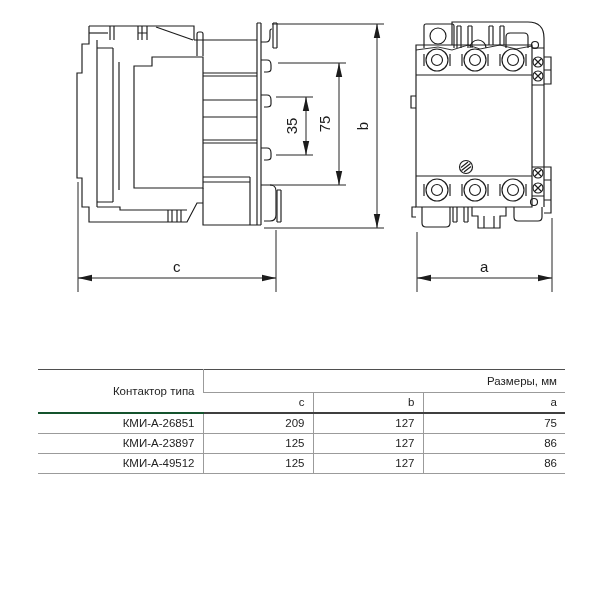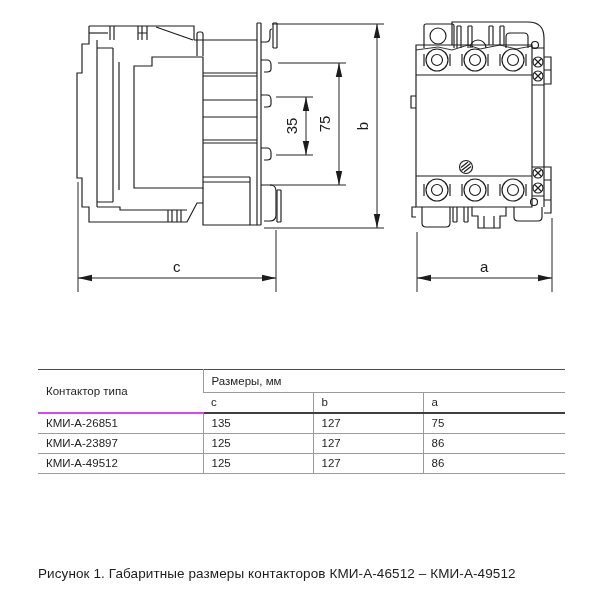--- a/index.html
+++ b/index.html
@@ -36,26 +36,27 @@
     border-top: 1px solid #4f4f4f;
     border-bottom: 1px solid #8c8c8c;
   }
   .spec-table td {
     padding: 3px 8px 4px 8px;
     border-bottom: 1px solid #9b9b9b;
     border-left: 1px solid #9b9b9b;
     vertical-align: middle;
     white-space: nowrap;
     overflow: hidden;
+    text-align: right;
   }
   .spec-table td:first-child { border-left: none; }
   .spec-table tr.h1 td { padding-top: 5px; padding-bottom: 5px; }
   .spec-table tr.h2 td,
   .spec-table td.rowspan-cell { border-bottom: 2px solid #3f3f3f; }
-  .spec-table td.rowspan-cell { border-bottom: 2px solid #d946ef; }
+  .spec-table td.rowspan-cell { border-bottom: 2px solid #14532d; }
 
   .figure-caption {
     position: absolute;
     left: 38px;
     top: 566px;
     font-size: 13.5px;
     color: #1c1c1c;
     letter-spacing: 0.1px;
   }
 </style>
@@ -235,35 +236,34 @@
         <td rowspan="2" class="rowspan-cell">Контактор типа</td>
         <td colspan="3">Размеры, мм</td>
       </tr>
       <tr class="h2">
         <td>c</td>
         <td>b</td>
         <td>a</td>
       </tr>
       <tr>
         <td>КМИ-А-26851</td>
-        <td>135</td>
+        <td>209</td>
         <td>127</td>
         <td>75</td>
       </tr>
       <tr>
         <td>КМИ-А-23897</td>
         <td>125</td>
         <td>127</td>
         <td>86</td>
       </tr>
       <tr>
         <td>КМИ-А-49512</td>
         <td>125</td>
         <td>127</td>
         <td>86</td>
       </tr>
     </tbody>
   </table>
 
   
-  <div class="figure-caption">Рисунок 1. Габаритные размеры контакторов КМИ-А-46512 – КМИ-А-49512</div>
 
 </div>
 
 </body></html>

